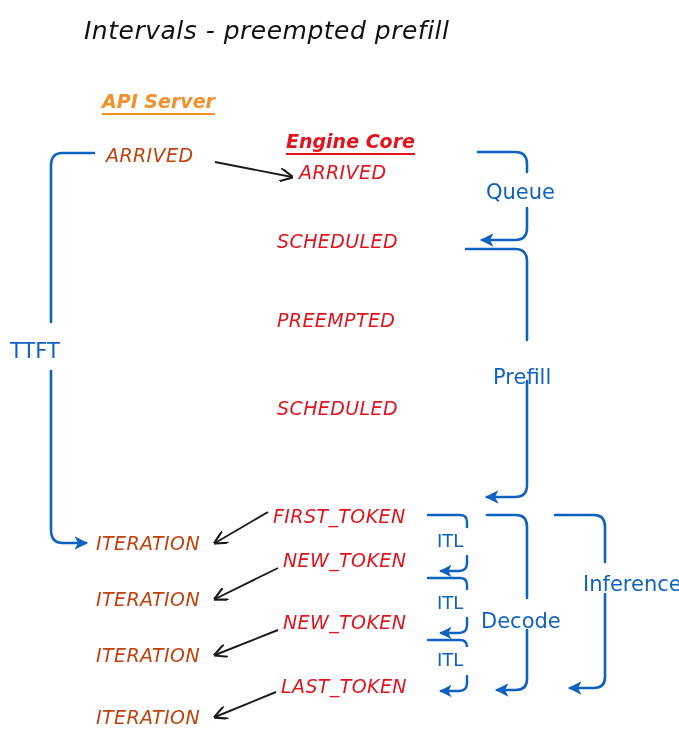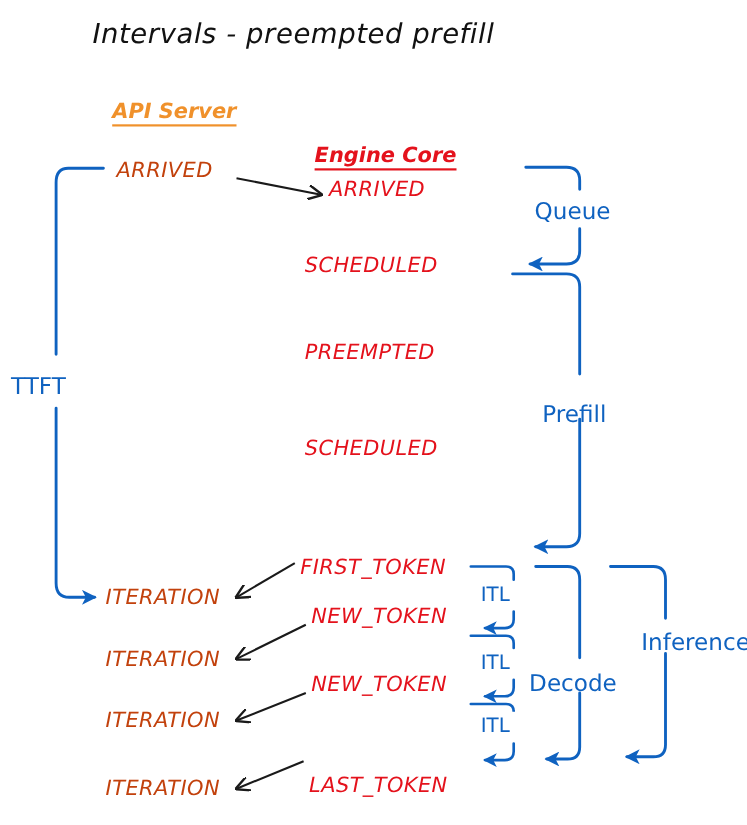--- a/index.html
+++ b/index.html
@@ -86,21 +86,21 @@
   <div class="abs state state-api" style="left:96px; top:644px;">ITERATION</div>
   <div class="abs state state-api" style="left:96px; top:706px;">ITERATION</div>
 
   <div class="abs state state-engine" style="left:299px; top:161px;">ARRIVED</div>
   <div class="abs state state-engine" style="left:277px; top:230px;">SCHEDULED</div>
   <div class="abs state state-engine" style="left:277px; top:309px;">PREEMPTED</div>
   <div class="abs state state-engine" style="left:277px; top:397px;">SCHEDULED</div>
   <div class="abs state state-engine" style="left:273px; top:505px;text-align:right;">FIRST_TOKEN</div>
   <div class="abs state state-engine" style="left:283px; top:549px;">NEW_TOKEN</div>
   <div class="abs state state-engine" style="left:283px; top:611px;">NEW_TOKEN</div>
-  <div class="abs state state-engine" style="left:281px; top:675px;margin-top:28px;">LAST_TOKEN</div>
+  <div class="abs state state-engine" style="left:281px; top:675px;">LAST_TOKEN</div>
 
   <div class="abs blue-label" style="left:10px; top:339px;">TTFT</div>
   <div class="abs blue-label" style="left:486px; top:180px;">Queue</div>
   <div class="abs blue-label" style="left:493px; top:365px;">Prefill</div>
   <div class="abs blue-label" style="left:481px; top:609px;">Decode</div>
   <div class="abs blue-label" style="left:583px; top:572px;">Inference</div>
   <div class="abs blue-label small" style="left:437px; top:530px;">ITL</div>
   <div class="abs blue-label small" style="left:437px; top:592px;">ITL</div>
   <div class="abs blue-label small" style="left:437px; top:649px;">ITL</div>
 

